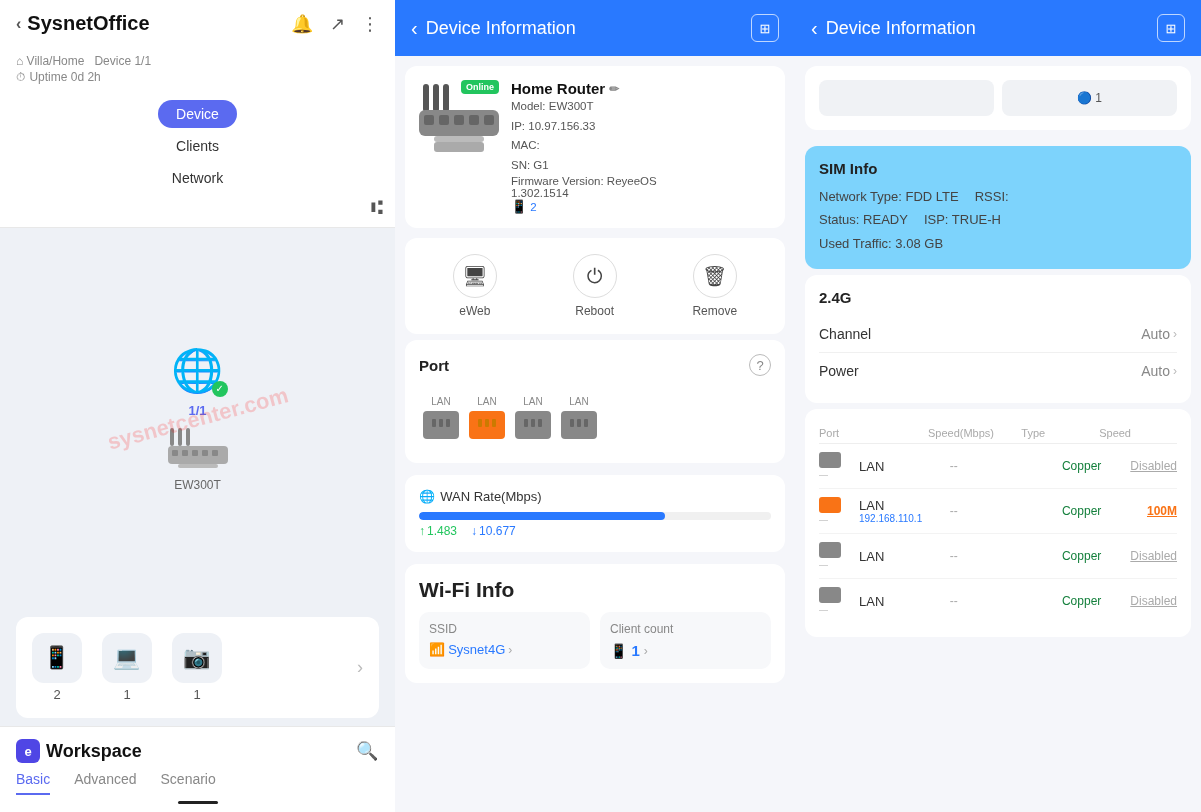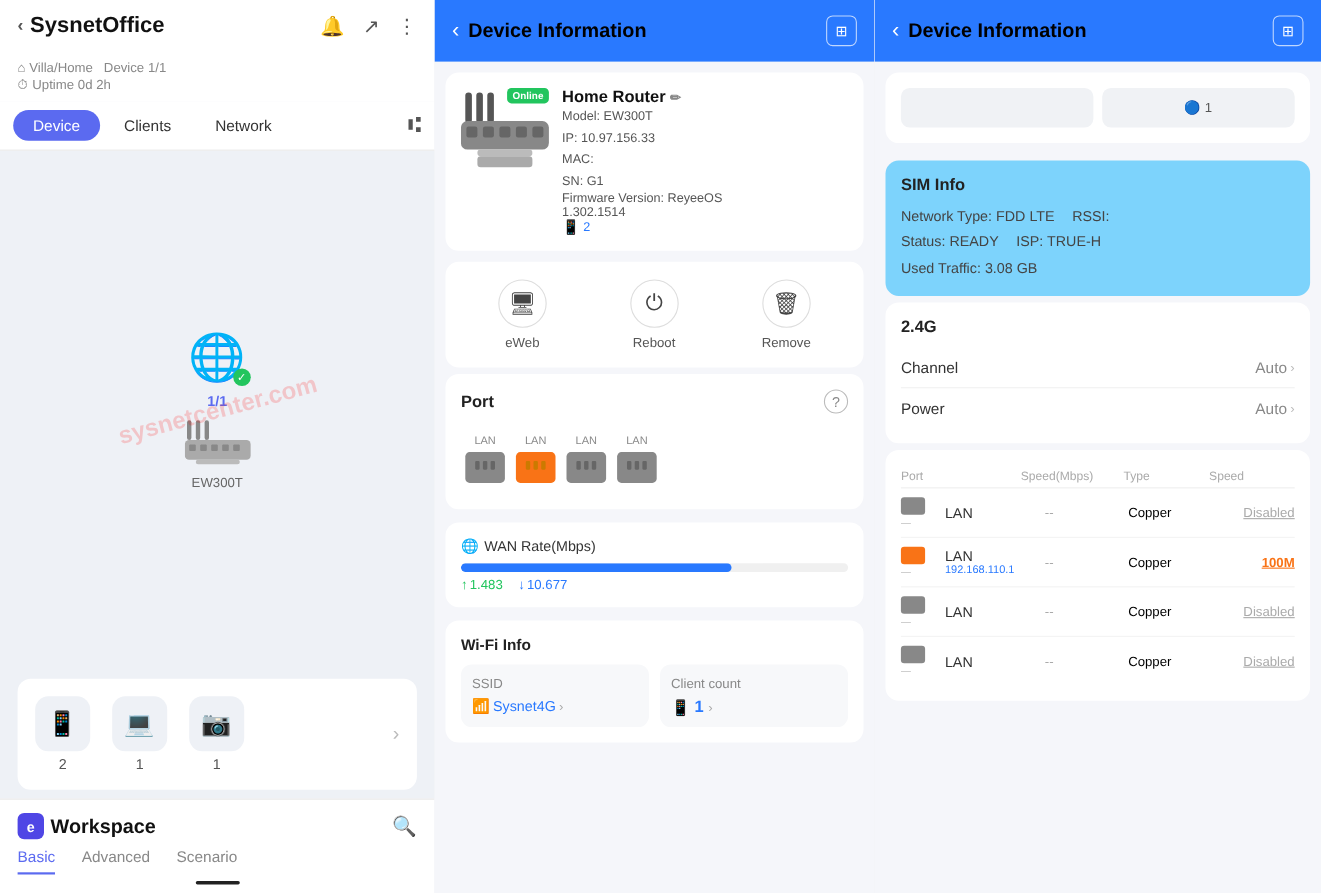--- a/index.html
+++ b/index.html
@@ -62,20 +62,21 @@
       align-items: center;
       gap: 4px;
     }
     .tab-bar {
       display: flex;
       align-items: center;
       padding: 8px 12px;
       background: white;
       border-bottom: 1px solid #e8e8e8;
       gap: 4px;
+      flex-direction: column;
     }
     .tab-btn {
       padding: 6px 18px;
       border-radius: 20px;
       font-size: 14px;
       border: none;
       cursor: pointer;
       font-weight: 500;
     }
     .tab-btn.active {
@@ -242,22 +243,22 @@
       align-items: center;
       gap: 8px;
     }
     .panel-back {
       font-size: 20px;
       color: white;
       cursor: pointer;
     }
     .panel-title {
       font-size: 18px;
-      font-weight: 700;
-      color: #000000;
+      font-weight: 400;
+      color: #ffffff;
     }
     .panel-header-icon {
       width: 28px;
       height: 28px;
       border: 1.5px solid rgba(255,255,255,0.7);
       border-radius: 6px;
       display: flex;
       align-items: center;
       justify-content: center;
       color: white;
@@ -447,21 +448,21 @@
     }
     .up-val { color: #22c55e; display: flex; align-items: center; gap: 2px; }
     .down-val { color: #2979ff; display: flex; align-items: center; gap: 2px; }
     .wifi-info-card {
       background: white;
       margin: 6px 10px;
       border-radius: 12px;
       padding: 14px;
     }
     .wifi-title {
-      font-size: 14px;
+      font-size: 21px;
       font-weight: 600;
       color: #222;
       margin-bottom: 10px;
     }
     .wifi-grid {
       display: grid;
       grid-template-columns: 1fr 1fr;
       gap: 10px;
     }
     .wifi-cell {
@@ -589,21 +590,22 @@
     }
     .port-sub { font-size: 10px; color: #2979ff; }
     .port-speed-cell {
       flex: 1;
       font-size: 12px;
       color: #aaa;
     }
     .port-type-cell {
       flex: 1;
       font-size: 12px;
-      color: #000000;
+      color: #15803d;
+      text-align: right;
     }
     .port-status-cell {
       flex: 1;
       font-size: 12px;
       color: #aaa;
       text-align: right;
       text-decoration: underline;
     }
     .port-status-cell.active { color: #f97316; font-weight: 600; }
     .watermark {

